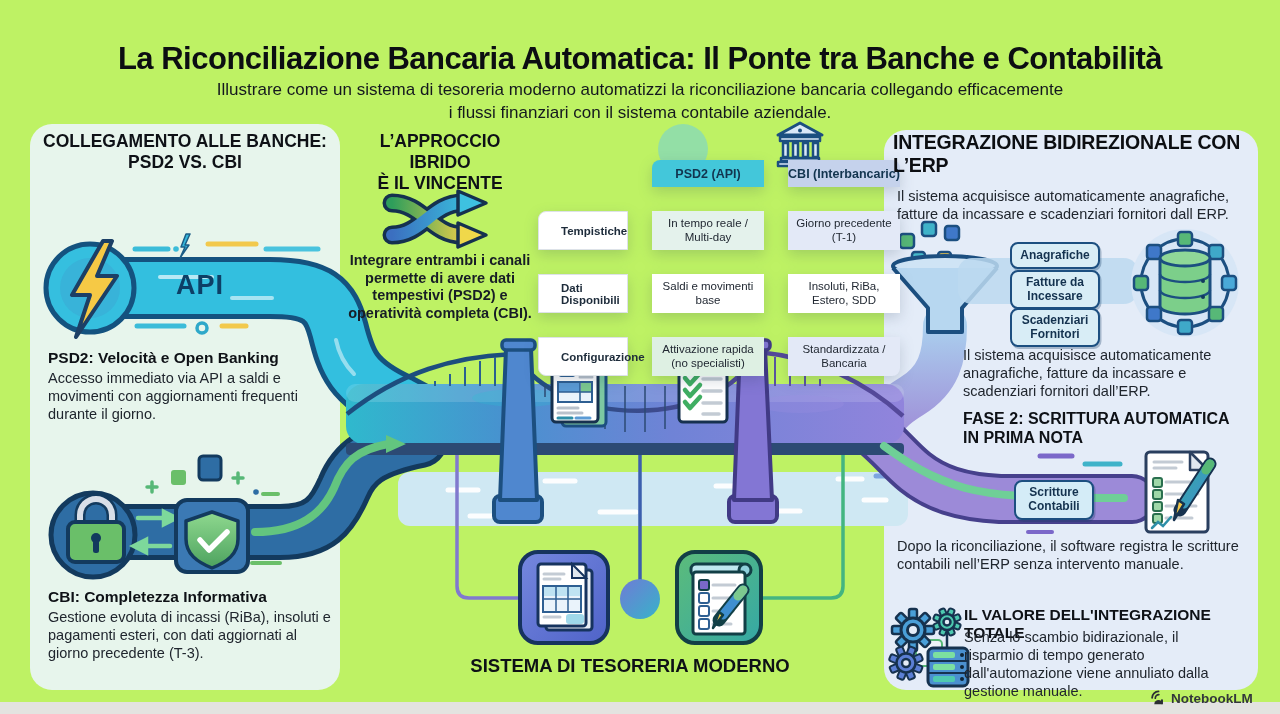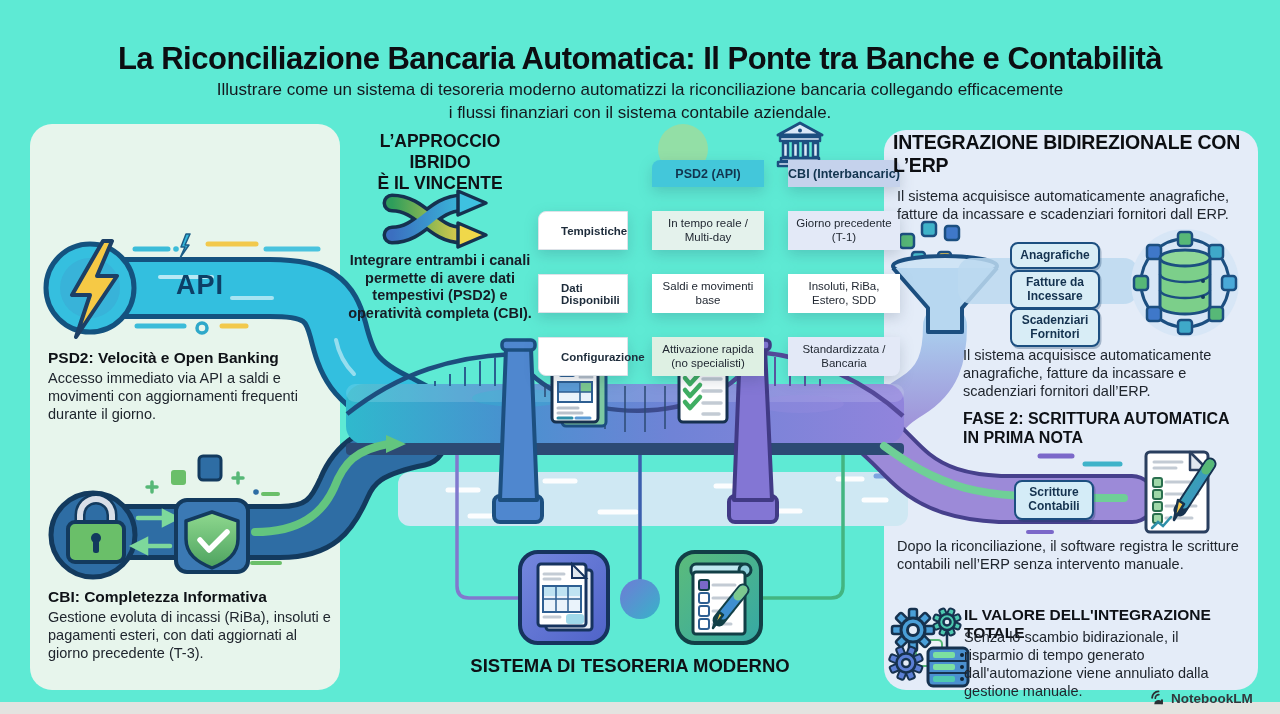--- a/index.html
+++ b/index.html
@@ -1,16 +1,16 @@
 <!DOCTYPE html>
 <html><head>
 <meta charset="utf-8">
 <style>
   html,body{margin:0;padding:0;background:#ffffff;}
-  .canvas{position:relative;width:1280px;height:714px;overflow:hidden;background:#5eead4;
+  .canvas{position:relative;width:1280px;height:714px;overflow:hidden;background:#bef264;
           font-family:"Liberation Sans",sans-serif;color:#1d232b;}
   .panel{position:absolute;border-radius:22px;}
   .panel-left{left:30px;top:124px;width:310px;height:566px;background:#e7f5ec;}
   .panel-right{left:884px;top:130px;width:374px;height:560px;background:#e4ecf8;}
   .bottom-strip{position:absolute;left:0;top:702px;width:1280px;height:12px;background:#e3e3e0;}
   svg.art{position:absolute;left:0;top:0;z-index:2;}
   .txt{position:absolute;z-index:3;}
   .pre{white-space:pre-line;}
   .page-title{left:0;top:20px;width:1280px;text-align:center;font-size:31px;font-weight:bold;
               letter-spacing:-.5px;color:#0c0e12;}
@@ -479,20 +479,22 @@
           <circle cx="962" cy="667" r="2" fill="#0f2538"></circle>
         <circle cx="962" cy="679" r="2" fill="#0f2538"></circle>
       </g>
     </g>
   </svg>
 
   <h1 class="txt page-title">La Riconciliazione Bancaria Automatica: Il Ponte tra Banche e Contabilità</h1>
   <p class="txt page-subtitle pre">Illustrare come un sistema di tesoreria moderno automatizzi la riconciliazione bancaria collegando efficacemente
 i flussi finanziari con il sistema contabile aziendale.</p>
 
+  <div class="txt lp-heading pre">COLLEGAMENTO ALLE BANCHE:
+PSD2 VS. CBI</div>
   <div class="txt api-label">API</div>
   <div class="txt sec-heading psd2-heading">PSD2: Velocità e Open Banking</div>
   <div class="txt body-text psd2-body">Accesso immediato via API a saldi e movimenti con aggiornamenti frequenti durante il giorno.</div>
   <div class="txt sec-heading cbi-heading">CBI: Completezza Informativa</div>
   <div class="txt body-text cbi-body">Gestione evoluta di incassi (RiBa), insoluti e pagamenti esteri, con dati aggiornati al giorno precedente (T-3).</div>
 
   <div class="txt hybrid-heading pre">L’APPROCCIO IBRIDO
 È IL VINCENTE</div>
   <div class="txt hybrid-body">Integrare entrambi i canali permette di avere dati tempestivi (PSD2) e operatività completa (CBI).</div>
 

